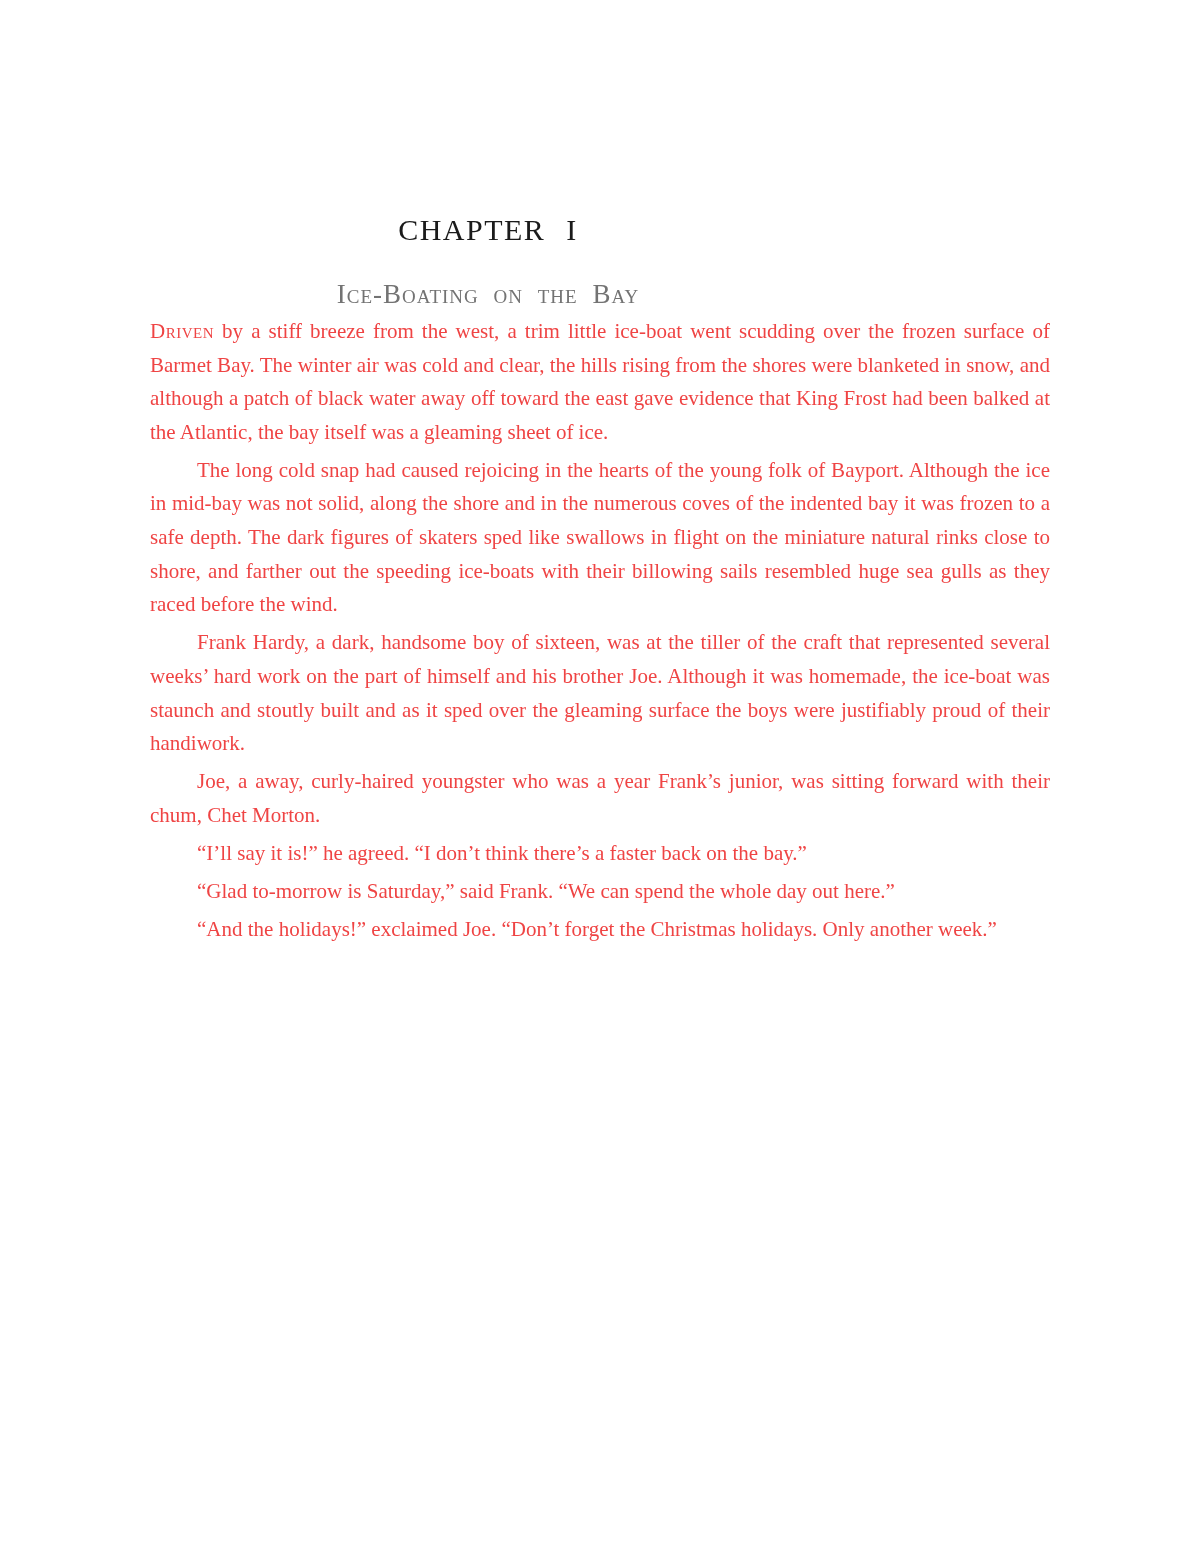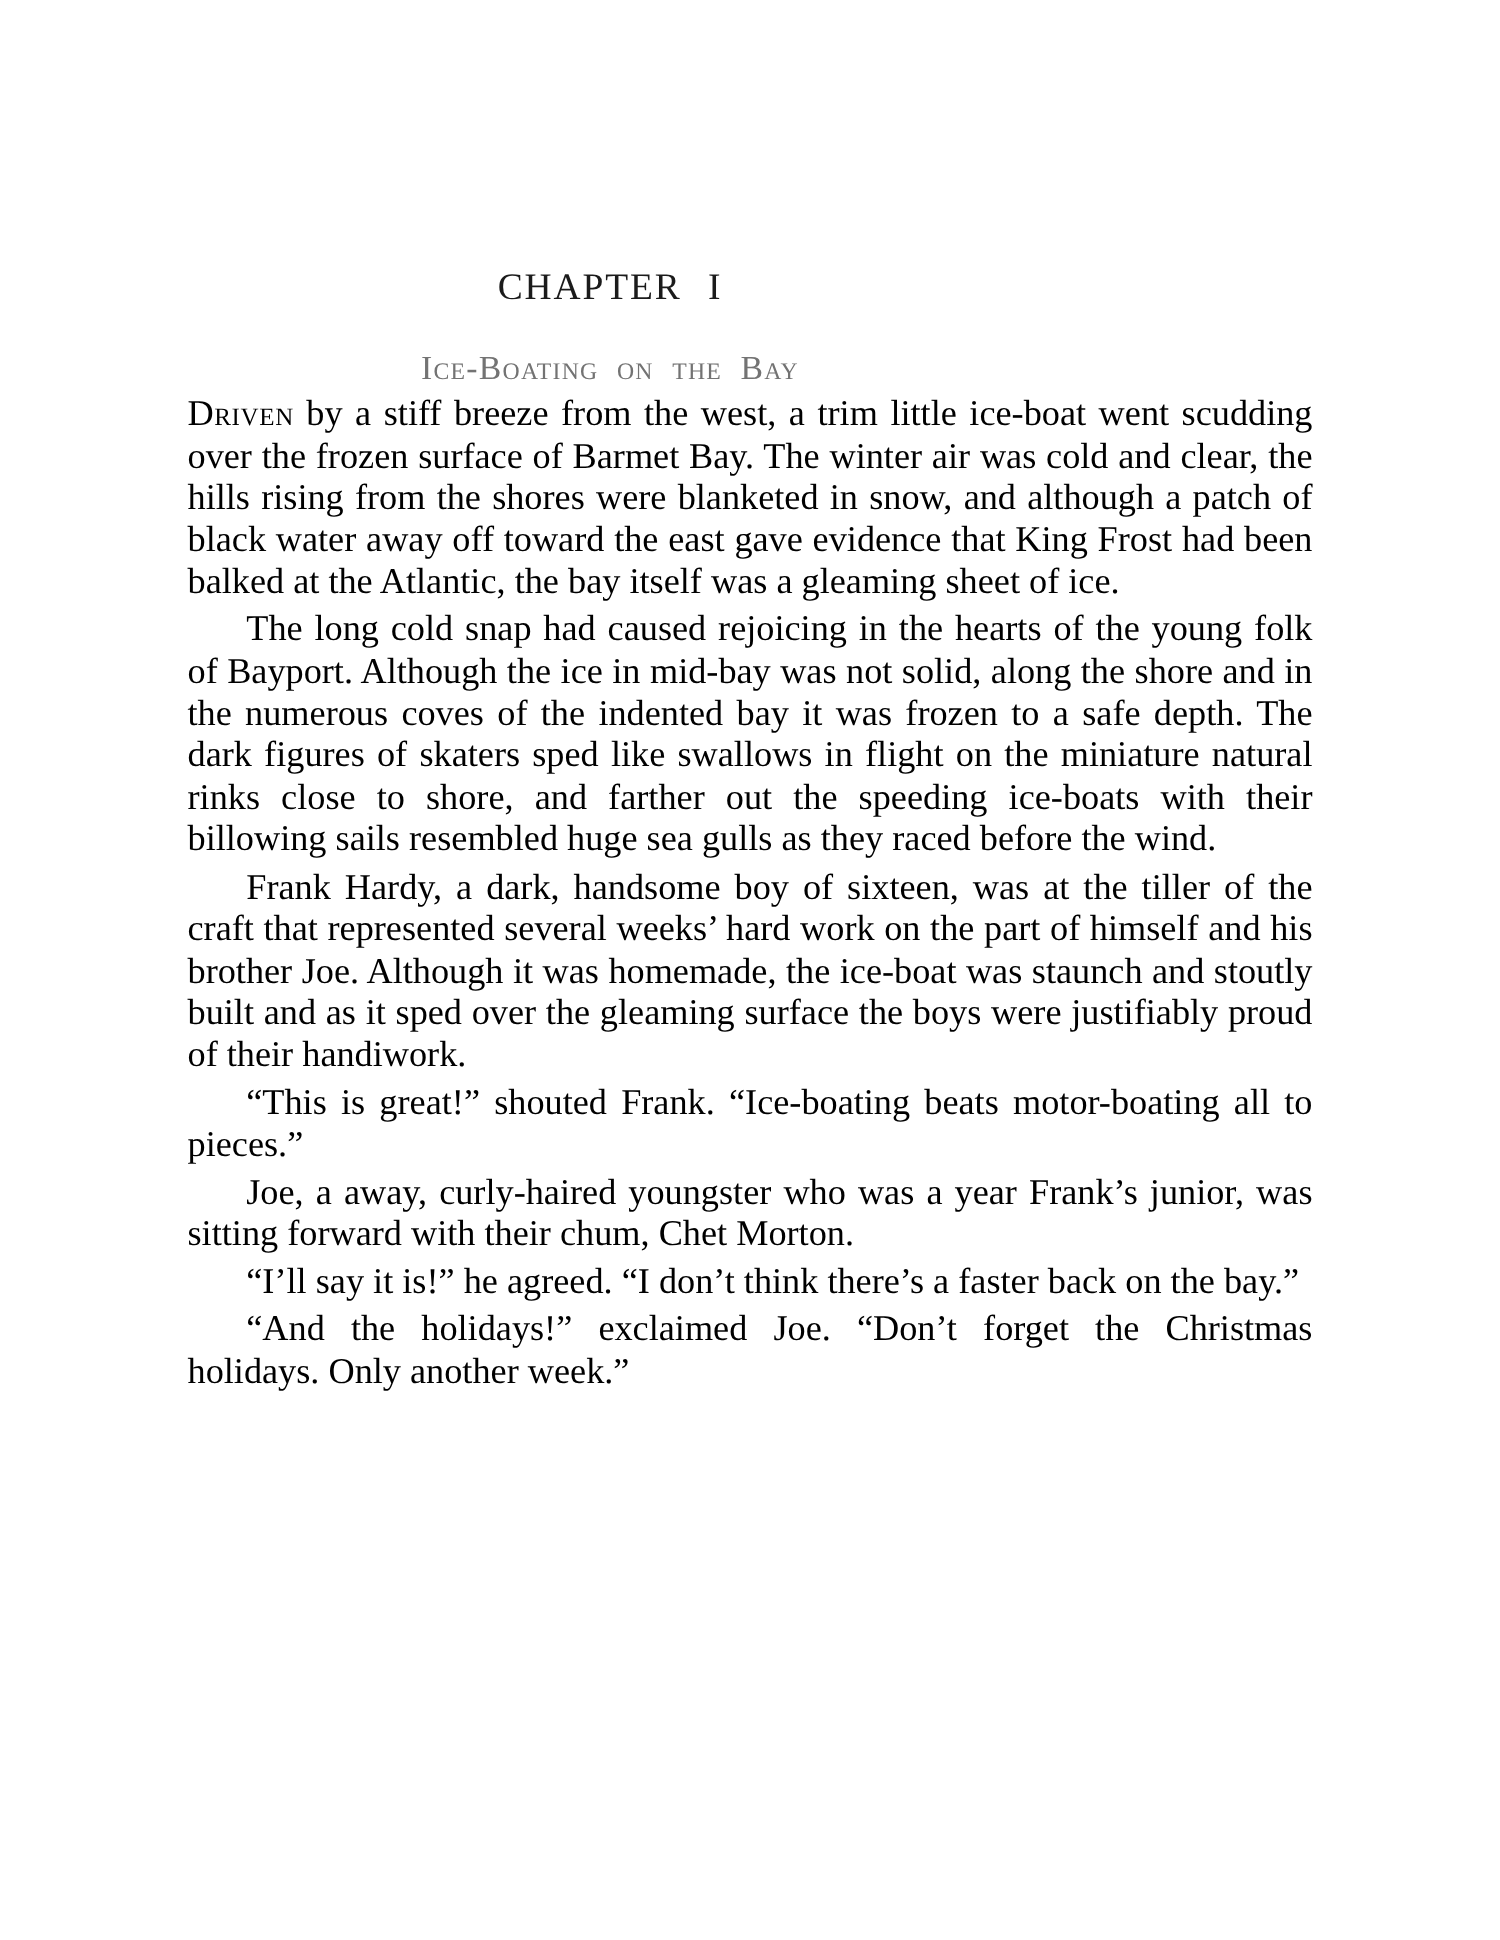--- a/index.html
+++ b/index.html
@@ -36,24 +36,24 @@
     font-variant: small-caps;
     font-size: 27px;
     line-height: 32px;
     letter-spacing: 1px;
     word-spacing: 7px;
     color: #737373;
   }
   .paragraphs {
     margin: 5px 150px 0 150px;
     width: 900px;
-    font-size: 29px;
+    font-size: 21px;
     line-height: 33.6px;
     text-align: justify;
-    color: #000000;
+    color: #ef4444;
   }
   .paragraph {
     margin: 0 0 4.5px 0;
     text-indent: 47px;
   }
   .paragraph.no-indent {
     text-indent: 0;
   }
   .lead-smallcaps {
     font-variant: small-caps;
@@ -63,18 +63,18 @@
 </head>
 <body>
 
 <div class="page">
   <h1 class="chapter-heading">CHAPTER I</h1>
   <h2 class="chapter-title">Ice-Boating on the Bay</h2>
   <div class="paragraphs">
       <p class="paragraph no-indent"><span class="lead-smallcaps">Driven</span> by a stiff breeze from the west, a trim little ice-boat went scudding over the frozen surface of Barmet Bay. The winter air was cold and clear, the hills rising from the shores were blanketed in snow, and although a patch of black water away off toward the east gave evidence that King Frost had been balked at the Atlantic, the bay itself was a gleaming sheet of ice.</p>
       <p class="paragraph">The long cold snap had caused rejoicing in the hearts of the young folk of Bayport. Although the ice in mid-bay was not solid, along the shore and in the numerous coves of the indented bay it was frozen to a safe depth. The dark figures of skaters sped like swallows in flight on the miniature natural rinks close to shore, and farther out the speeding ice-boats with their billowing sails resembled huge sea gulls as they raced before the wind.</p>
       <p class="paragraph">Frank Hardy, a dark, handsome boy of sixteen, was at the tiller of the craft that represented several weeks’ hard work on the part of himself and his brother Joe. Although it was homemade, the ice-boat was staunch and stoutly built and as it sped over the gleaming surface the boys were justifiably proud of their handiwork.</p>
-      <p class="paragraph">“This is great!” shouted Frank. “Ice-boating beats motor-boating all to pieces.”</p>
       <p class="paragraph">Joe, a away, curly-haired youngster who was a year Frank’s junior, was sitting forward with their chum, Chet Morton.</p>
       <p class="paragraph">“I’ll say it is!” he agreed. “I don’t think there’s a faster back on the bay.”</p>
+      <p class="paragraph">“Glad to-morrow is Saturday,” said Frank. “We can spend the whole day out here.”</p>
       <p class="paragraph">“And the holidays!” exclaimed Joe. “Don’t forget the Christmas holidays. Only another week.”</p>
     </div>
 </div>
 
 </body></html>

